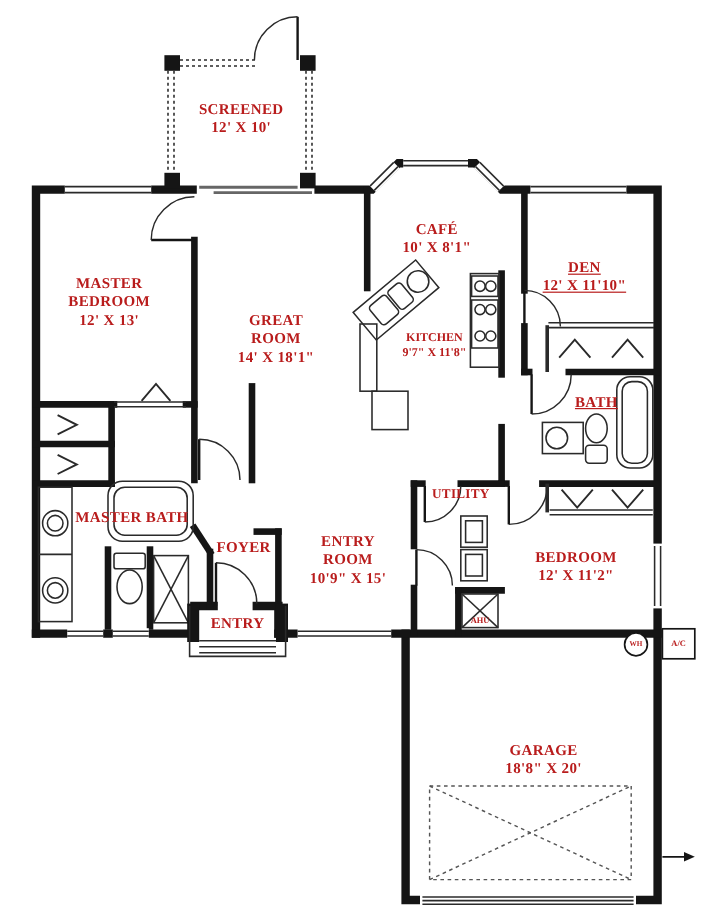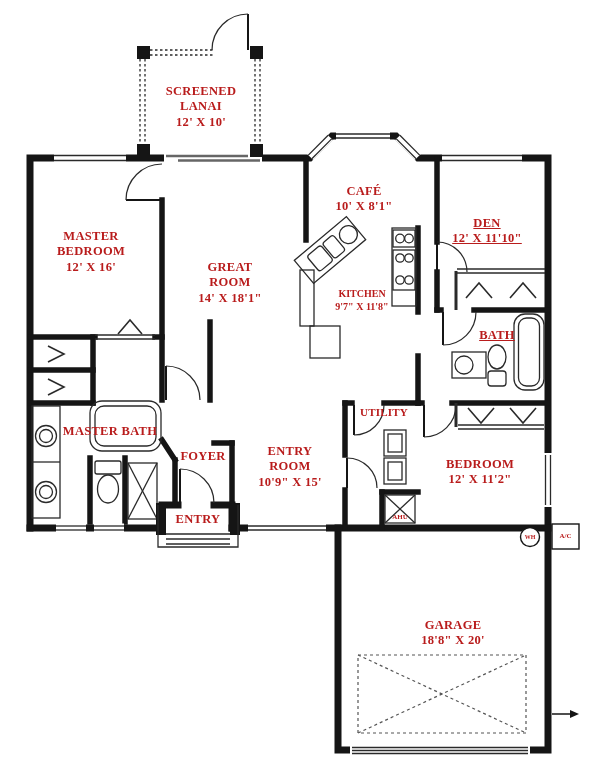--- a/index.html
+++ b/index.html
@@ -317,42 +317,41 @@
   </g>
 
   <g fill="#fff" stroke="#151515" stroke-width="1.4">
     <circle cx="530" cy="537" r="9.5"></circle>
     <rect x="552" y="524" width="27" height="25"></rect>
   </g>
 </svg>
 
   <div class="lbl s12" style="left:140px;top:84px;width:122px;">
     <span>SCREENED</span>
-    <span>LANAI</span>
     <span>12' X 10'</span>
   </div>
   <div class="lbl s12" style="left:300px;top:184px;width:128px;">
     <span>CAFÉ</span>
     <span>10' X 8'1"</span>
   </div>
   <div class="lbl s12" style="left:425px;top:216px;width:124px;text-decoration:underline;">
     <span>DEN</span>
     <span>12' X 11'10"</span>
   </div>
   <div class="lbl s12" style="left:34px;top:229px;width:114px;">
     <span>MASTER</span>
     <span>BEDROOM</span>
-    <span>12' X 16'</span>
+    <span>12' X 13'</span>
   </div>
   <div class="lbl s12" style="left:168px;top:260px;width:124px;">
     <span>GREAT</span>
     <span>ROOM</span>
     <span>14' X 18'1"</span>
   </div>
-  <div class="lbl s10" style="left:314px;top:288px;width:96px;">
+  <div class="lbl s10" style="left:314px;top:276px;width:96px;">
     <span>KITCHEN</span>
     <span>9'7" X 11'8"</span>
   </div>
   <div class="lbl s12" style="left:462px;top:328px;width:70px;text-decoration:underline;">
     <span>BATH</span>
   </div>
   <div class="lbl s12" style="left:36px;top:424px;width:148px;">
     <span>MASTER BATH</span>
   </div>
   <div class="lbl s12" style="left:166px;top:449px;width:74px;">

